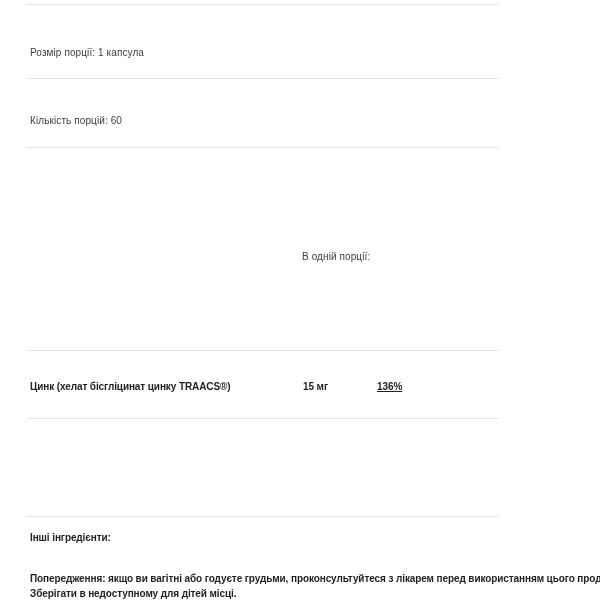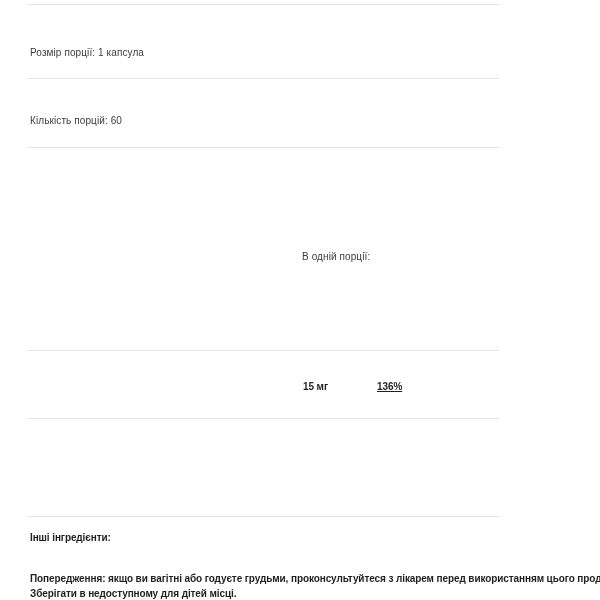--- a/index.html
+++ b/index.html
@@ -67,20 +67,21 @@
 
   <div class="txt servings">Кількість порцій: 60</div>
 
   <div class="divider d3"></div>
 
   <div class="txt hdr-amount">В одній порції:</div>
 
 
   <div class="divider d4"></div>
 
+  <div class="txt bold row-name">Цинк (хелат бісгліцинат цинку TRAACS®)</div>
 
   <div class="txt bold row-amount">15 мг</div>
 
   <div class="txt bold row-dv">136%</div>
 
   <div class="divider d5"></div>
 
 
   <div class="divider d6"></div>
 

